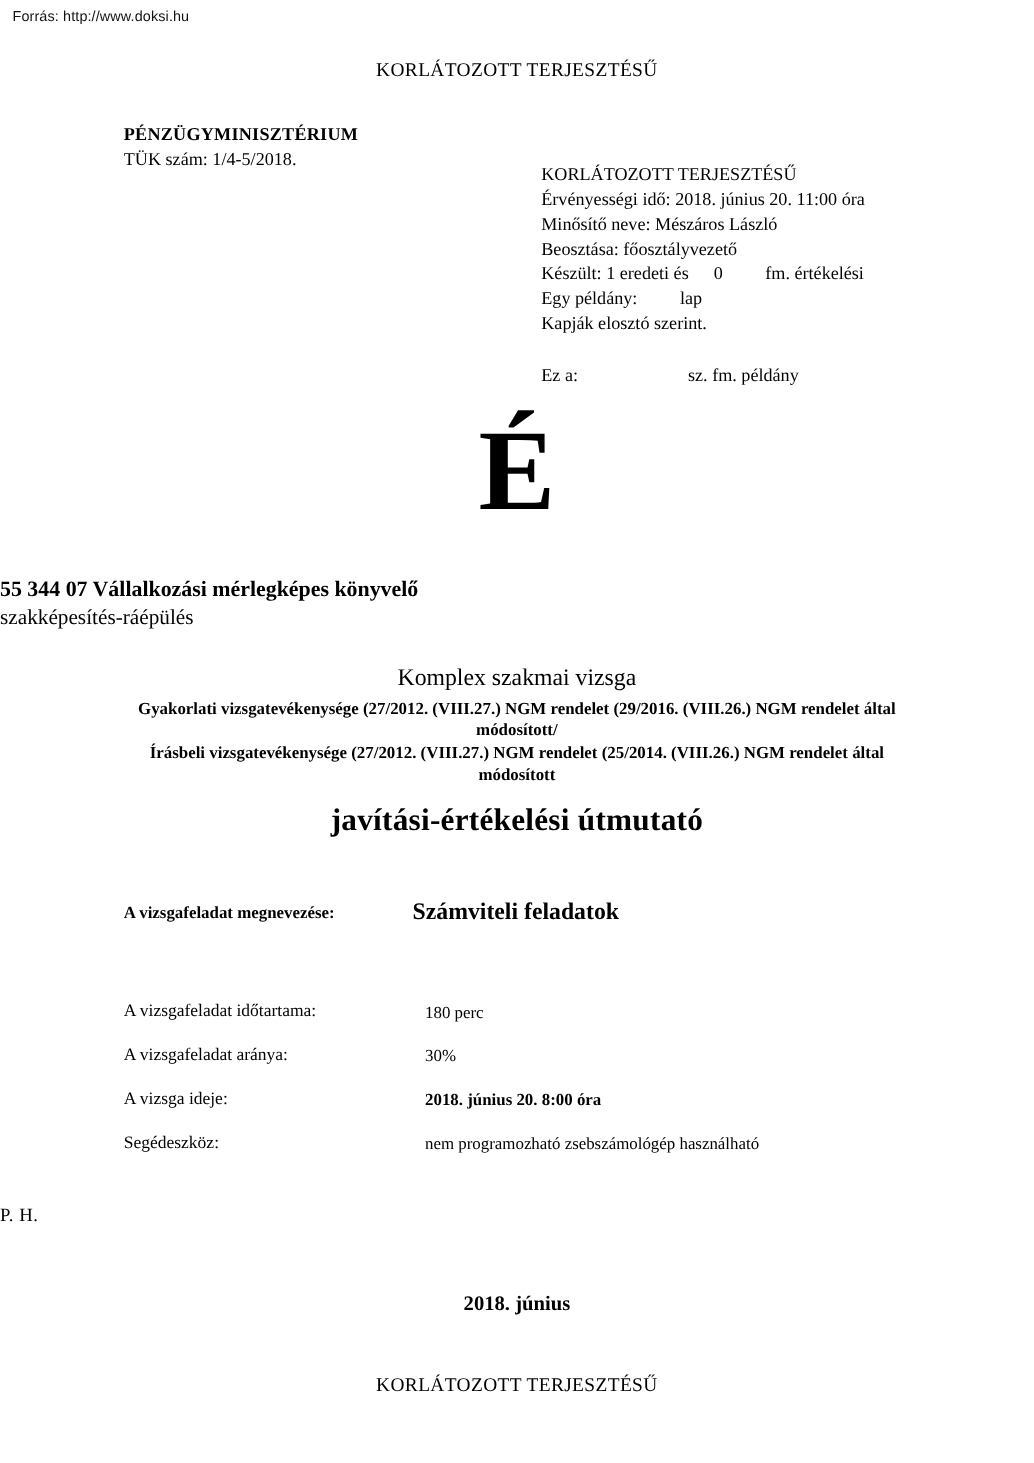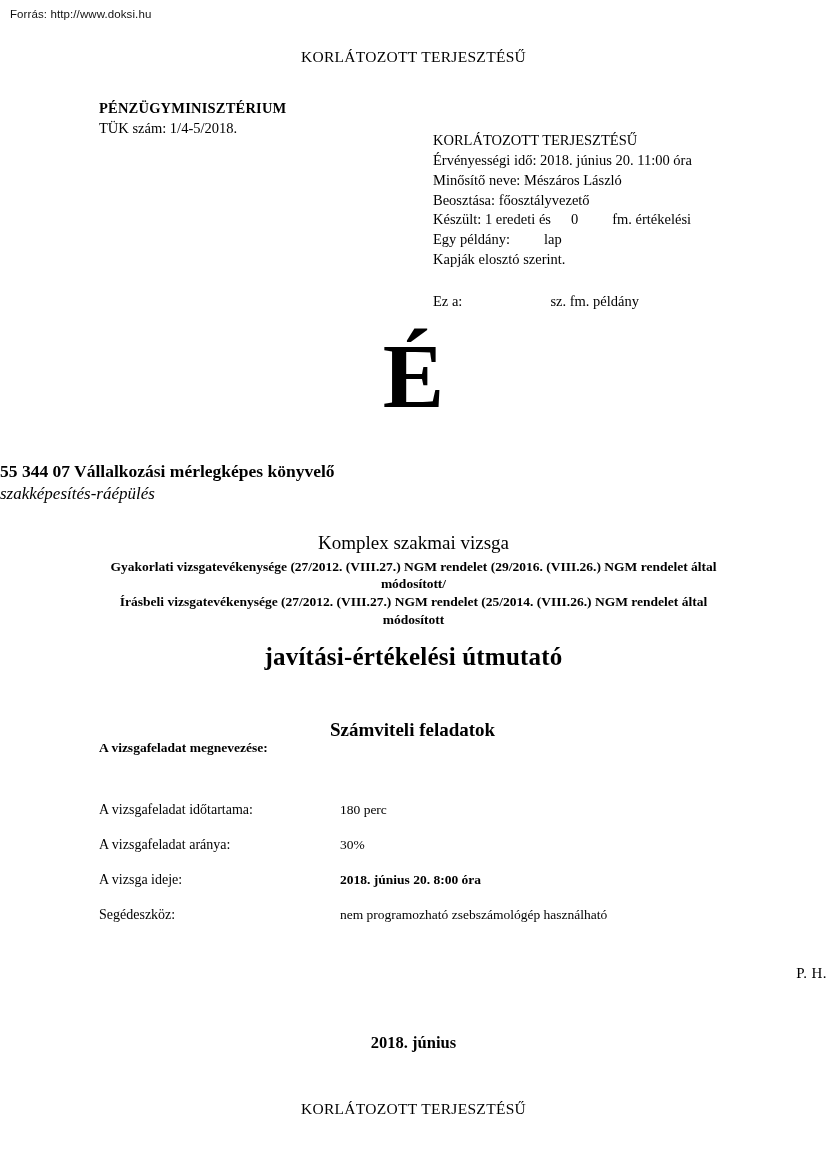--- a/index.html
+++ b/index.html
@@ -117,21 +117,20 @@
   .qual-code {
     font-weight: bold;
     font-size: 17.5px;
     display: block;
     line-height: 1.25;
   }
   .qual-sub {
     font-size: 17px;
     display: block;
     line-height: 1.3;
-    font-style: italic;
   }
 
   
   .exam-block {
     position: absolute;
     left: 95px;
     width: 637px;
     top: 530px;
     text-align: center;
   }
@@ -157,21 +156,21 @@
     text-align: center;
     font-weight: bold;
     font-size: 25px;
     letter-spacing: 0.2px;
   }
 
   
   .task-name-label {
     position: absolute;
     left: 99px;
-    top: 740px;
+    top: 722px;
     font-weight: bold;
     font-size: 13.5px;
   }
   .task-name-value {
     position: absolute;
     left: 330px;
     top: 719px;
     font-weight: bold;
     font-size: 19px;
   }
@@ -205,21 +204,21 @@
   .param-value.bold {
     font-weight: bold;
   }
 
   
   .seal {
     position: absolute;
     left: 0;
     right: 0;
     top: 965px;
-    text-align: right;
+    text-align: left;
     font-size: 15px;
     letter-spacing: 0.4px;
   }
   .issue-date {
     position: absolute;
     left: 0;
     right: 0;
     top: 1033px;
     text-align: center;
     font-weight: bold;

